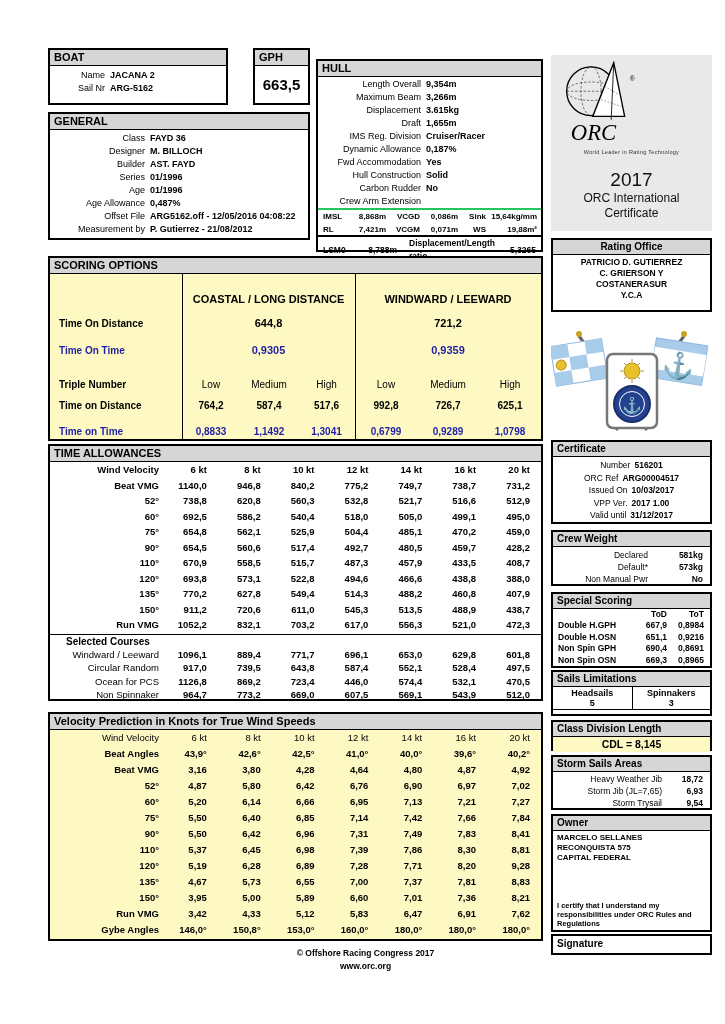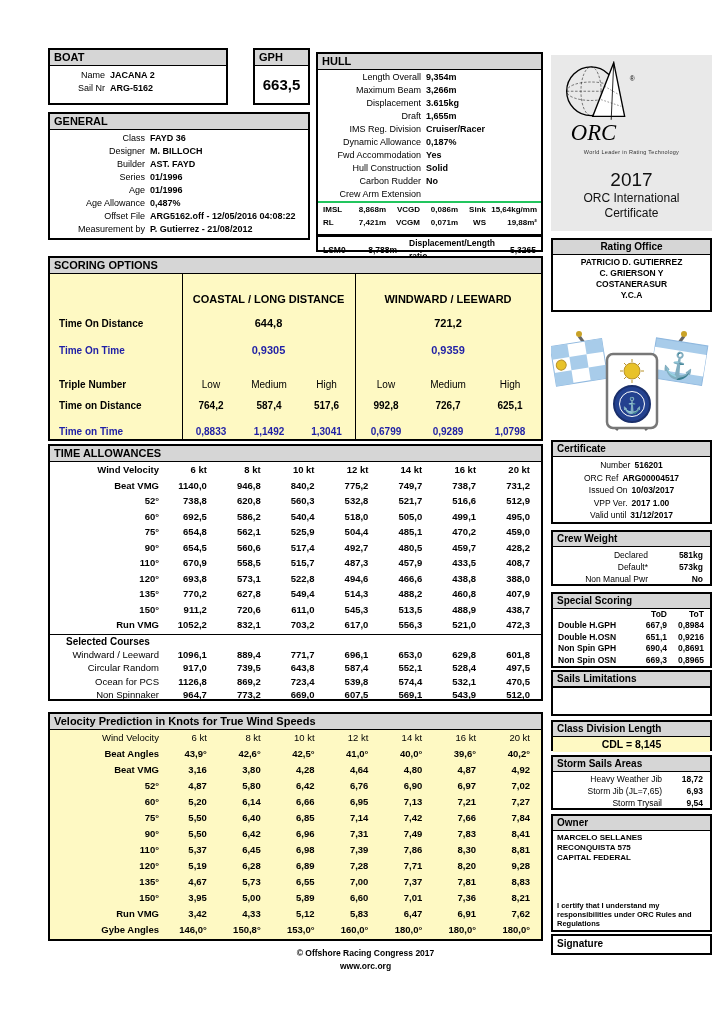--- a/index.html
+++ b/index.html
@@ -93,21 +93,21 @@
         <span class="v">ARG-5162</span>
       </div>
     </div>
 </div>
 
 <div class="box" style="left:253px;top:48px;width:57px;height:57px">
   <div class="hdr">GPH</div>
   <div class="gph-value">663,5</div>
 </div>
 
-<div class="box" style="left:316px;top:52px;width:227px;height:184px">
+<div class="box" style="left:316px;top:59px;width:227px;height:184px">
   <div class="hdr">HULL</div>
   <div style="padding-top:1px;--lw:104px;font-size:8.5px">
       <div class="kv">
         <span class="l">Length Overall</span>
         <span class="v">9,354m</span>
       </div>
       <div class="kv">
         <span class="l">Maximum Beam</span>
         <span class="v">3,266m</span>
       </div>
@@ -401,20 +401,30 @@
           <td>Non Spin OSN</td>
           <td>669,3</td>
           <td>0,8965</td>
         </tr>
       </tbody>
     </table>
 </div>
 
 <div class="box" style="left:551px;top:670px;width:161px;height:46px">
   <div class="hdr sm">Sails Limitations</div>
+  <div class="sl-grid">
+    <div class="cell">
+      <div class="sl-h">Headsails</div>
+      <div class="sl-v">5</div>
+    </div>
+    <div class="cell r">
+      <div class="sl-h">Spinnakers</div>
+      <div class="sl-v">3</div>
+    </div>
+  </div>
   <div class="sl-note"></div>
 </div>
 
 <div class="box" style="left:48px;top:444px;width:495px;height:257px">
   <div class="hdr">TIME ALLOWANCES</div>
   <table class="numt ta">
       <tbody>
         <tr>
           <td>Wind Velocity</td>
           <td>6 kt</td>
@@ -549,21 +559,21 @@
           <td>587,4</td>
           <td>552,1</td>
           <td>528,4</td>
           <td>497,5</td>
         </tr>
         <tr>
           <td>Ocean for PCS</td>
           <td>1126,8</td>
           <td>869,2</td>
           <td>723,4</td>
-          <td>539,8</td>
+          <td>446,0</td>
           <td>574,4</td>
           <td>532,1</td>
           <td>470,5</td>
         </tr>
         <tr>
           <td>Non Spinnaker</td>
           <td>964,7</td>
           <td>773,2</td>
           <td>669,0</td>
           <td>607,5</td>

